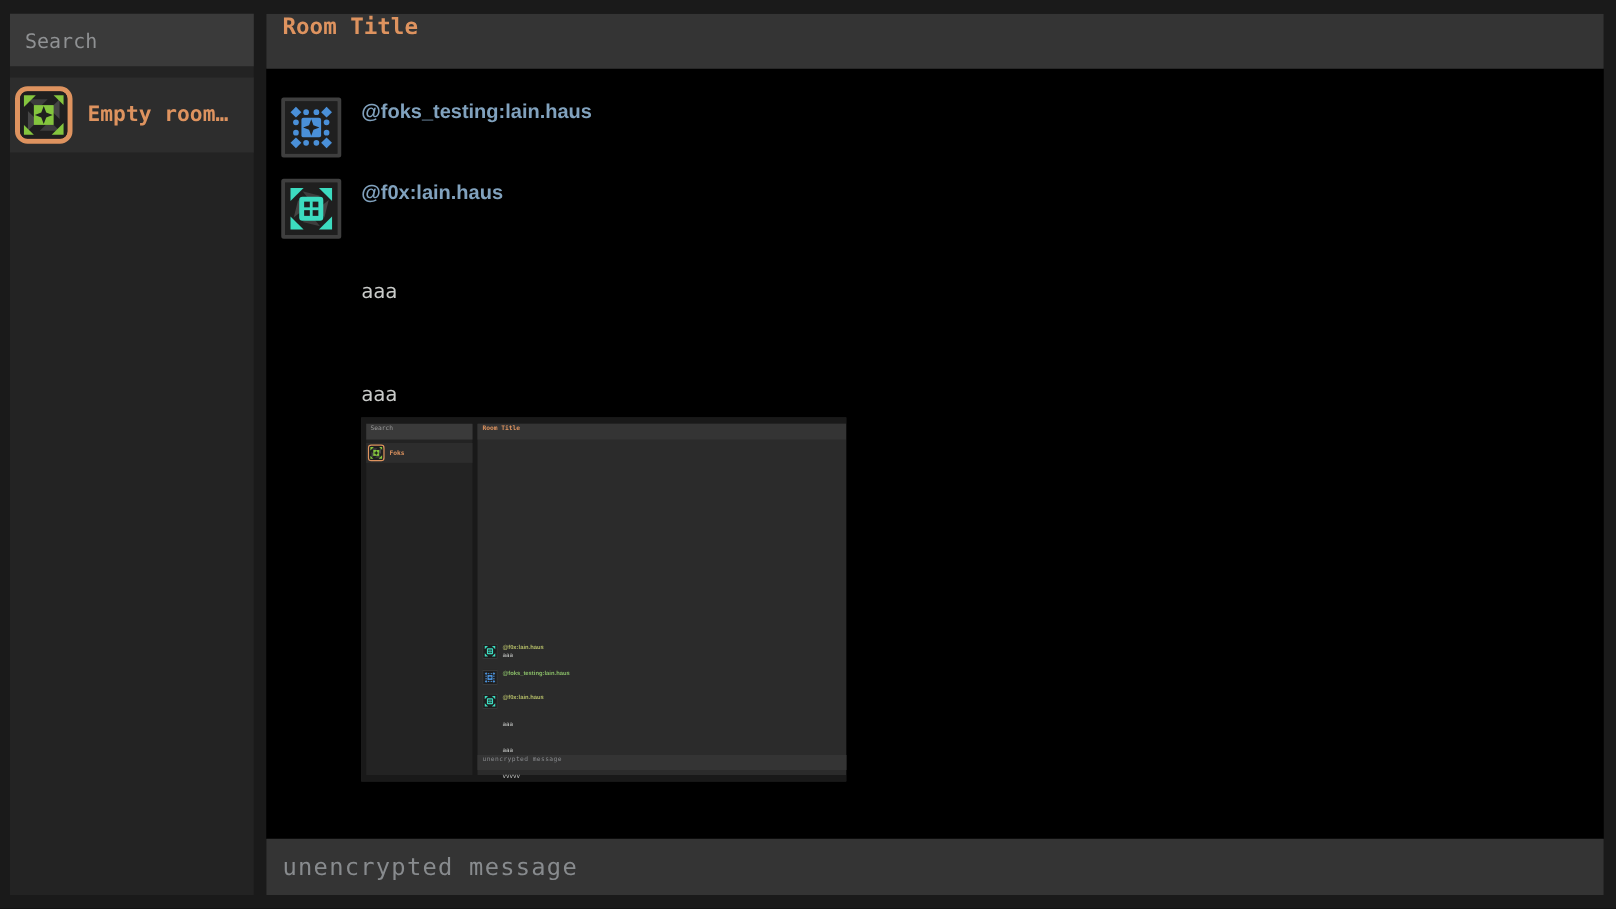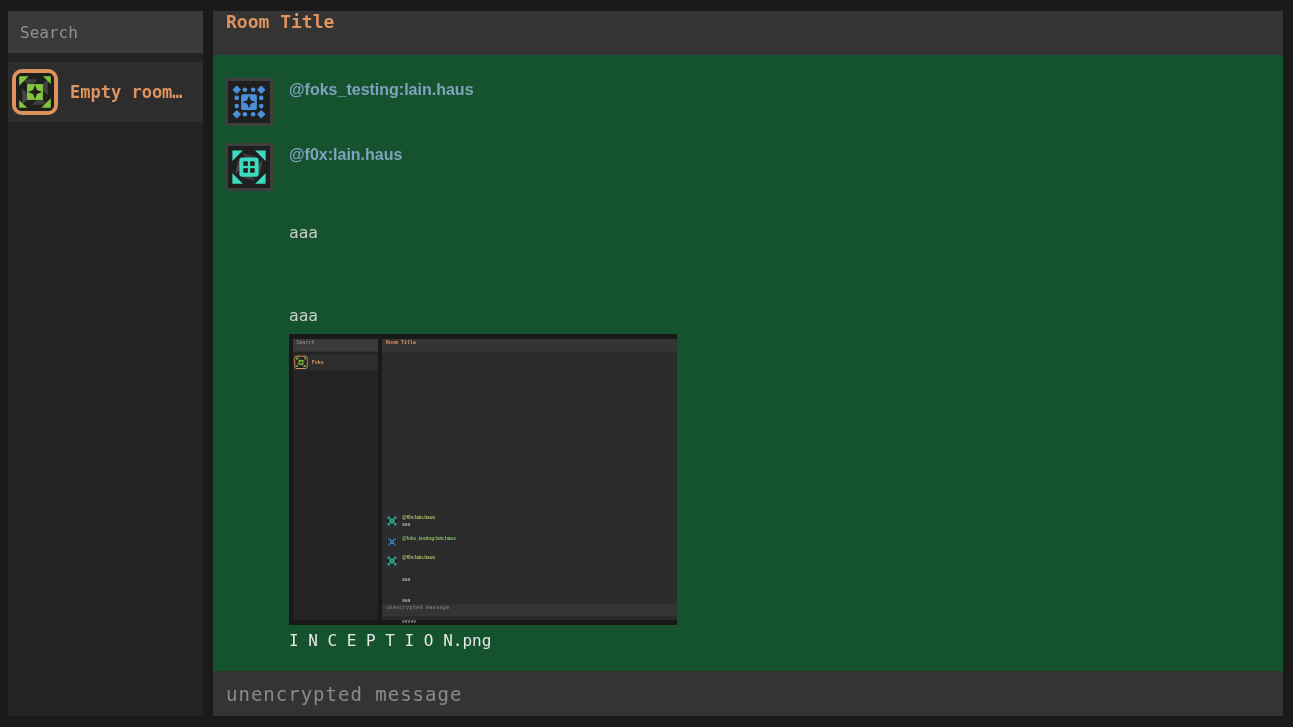--- a/index.html
+++ b/index.html
@@ -25,21 +25,21 @@
     font:16px "DejaVu Sans Mono",monospace;}
   .search-input::placeholder{color:var(--placeholder-gray);opacity:1;}
   .room-item{position:absolute;left:0;top:51px;width:195px;height:60px;background:#2d2d2d;
     display:flex;align-items:center;cursor:pointer;}
   .room-avatar{width:46px;height:46px;margin-left:4px;border:4px solid var(--accent-orange);
     border-radius:10px;background:#1f1f1f;overflow:hidden;flex:none;display:block;}
   .room-avatar svg{display:block;width:100%;height:100%;}
   .room-name{margin-left:12px;font:bold 17px "DejaVu Sans Mono",monospace;color:var(--accent-orange);white-space:nowrap;}
 
   
-  .main{position:absolute;left:213px;top:11px;width:1070px;height:705px;background:#14532d;}
+  .main{position:absolute;left:213px;top:11px;width:1070px;height:705px;background:#000000;}
   .room-header{position:absolute;left:0;top:0;width:100%;height:44px;background:#343434;
     line-height:44px;padding-left:13px;font:bold 18px "DejaVu Sans Mono",monospace;color:var(--accent-orange);}
 
   .msg-avatar{position:absolute;width:48px;height:48px;border:3px solid #3f3f3f;border-radius:2px;
     background:#1f1f1f;overflow:hidden;cursor:pointer;}
   .msg-avatar svg{display:block;width:100%;height:100%;}
   .av-1{left:12px;top:67px;}
   .av-2{left:12px;top:132px;}
   .msg-user{position:absolute;left:76px;font:bold 16px "Liberation Sans",sans-serif;
     color:var(--username-blue);cursor:pointer;white-space:nowrap;}
@@ -260,18 +260,17 @@
           <div>vvvvv</div>
           
           
         </div>
 
         <div class="mini-composer">unencrypted message</div>
       </div>
     </div>
   </div>
 
-  <div class="attachment-filename">I N C E P T I O N.png</div>
 
   <div class="composer">
     <input class="composer-input" type="text" placeholder="unencrypted message" style="">
   </div>
 </main>
 
 </body></html>

